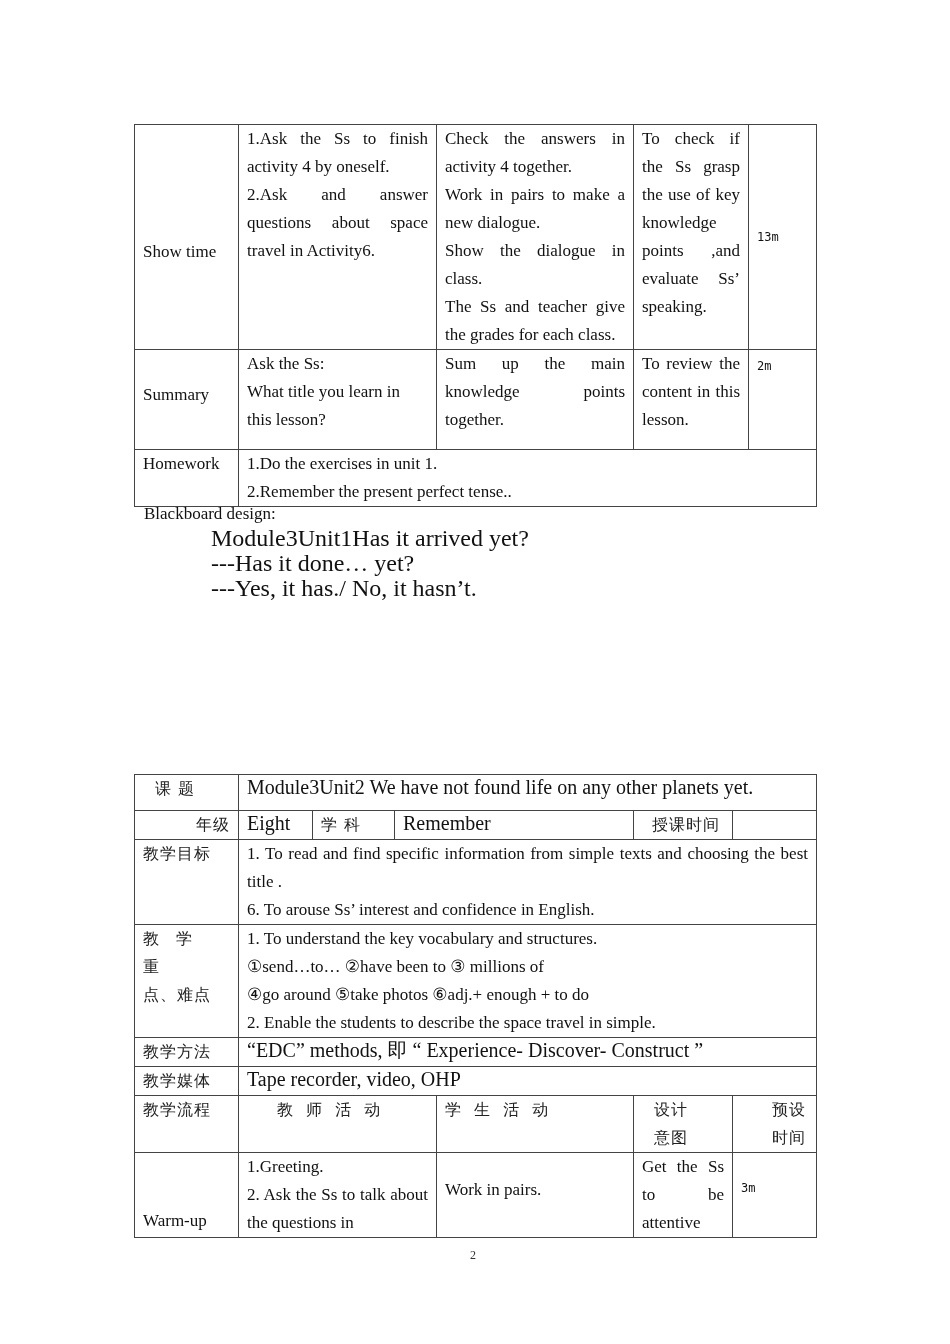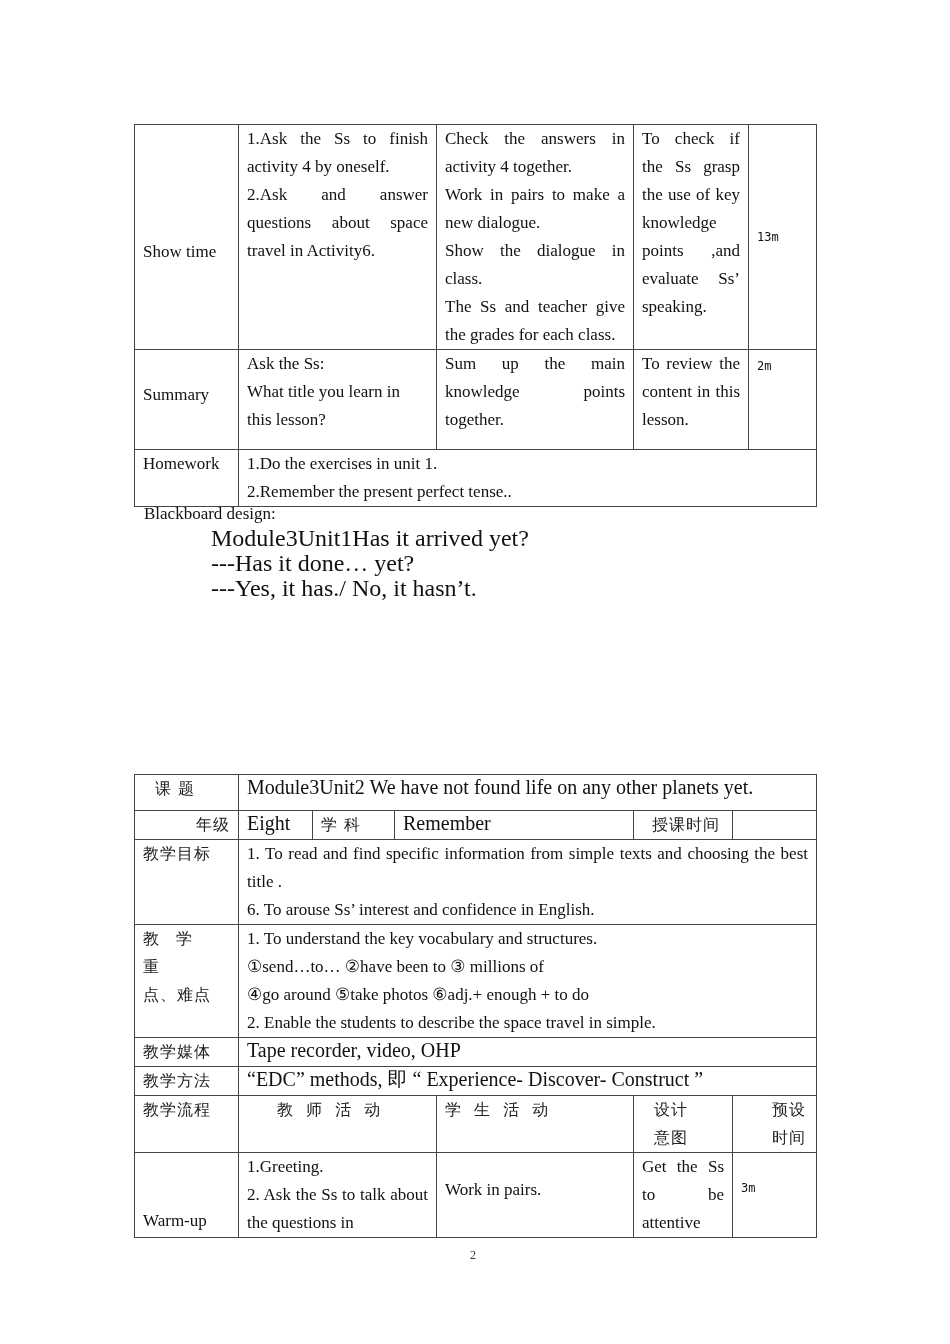--- a/index.html
+++ b/index.html
@@ -112,27 +112,27 @@
         <span class="line" style="letter-spacing:6px;">教 学 重</span>
         <span class="line">点、难点</span>
       </td>
       <td colspan="8">
         <span class="line">1. To understand the key vocabulary and structures.</span>
         <span class="line">①send…to… ②have been to ③ millions of</span>
         <span class="line">④go around ⑤take photos ⑥adj.+ enough + to do</span>
         <span class="line">2. Enable the students to describe the space travel in simple.</span>
       </td>
     </tr>
+    <tr style="height:25px;">
+      <td class="cn"><span>教学方法</span></td>
+      <td colspan="8" class="big"><span>“EDC” methods, 即 “ Experience- Discover- Construct ”</span></td>
+    </tr>
     <tr style="height:26px;">
       <td class="cn"><span>教学媒体</span></td>
       <td colspan="8" class="big"><span>Tape recorder, video, OHP</span></td>
-    </tr>
-    <tr style="height:25px;">
-      <td class="cn"><span>教学方法</span></td>
-      <td colspan="8" class="big"><span>“EDC” methods, 即 “ Experience- Discover- Construct ”</span></td>
     </tr>
     <tr style="height:51px;">
       <td class="cn"><span>教学流程</span></td>
       <td colspan="3" class="cn" style="padding-left:38px; letter-spacing:4px;"><span>教 师 活 动</span></td>
       <td colspan="2" class="cn" style="letter-spacing:4px;"><span>学 生 活 动</span></td>
       <td class="cn" style="padding-left:20px;">
         <span class="line">设计</span>
         <span class="line">意图</span>
       </td>
       <td colspan="2" class="cn" style="text-align:right; padding-right:10px;">

